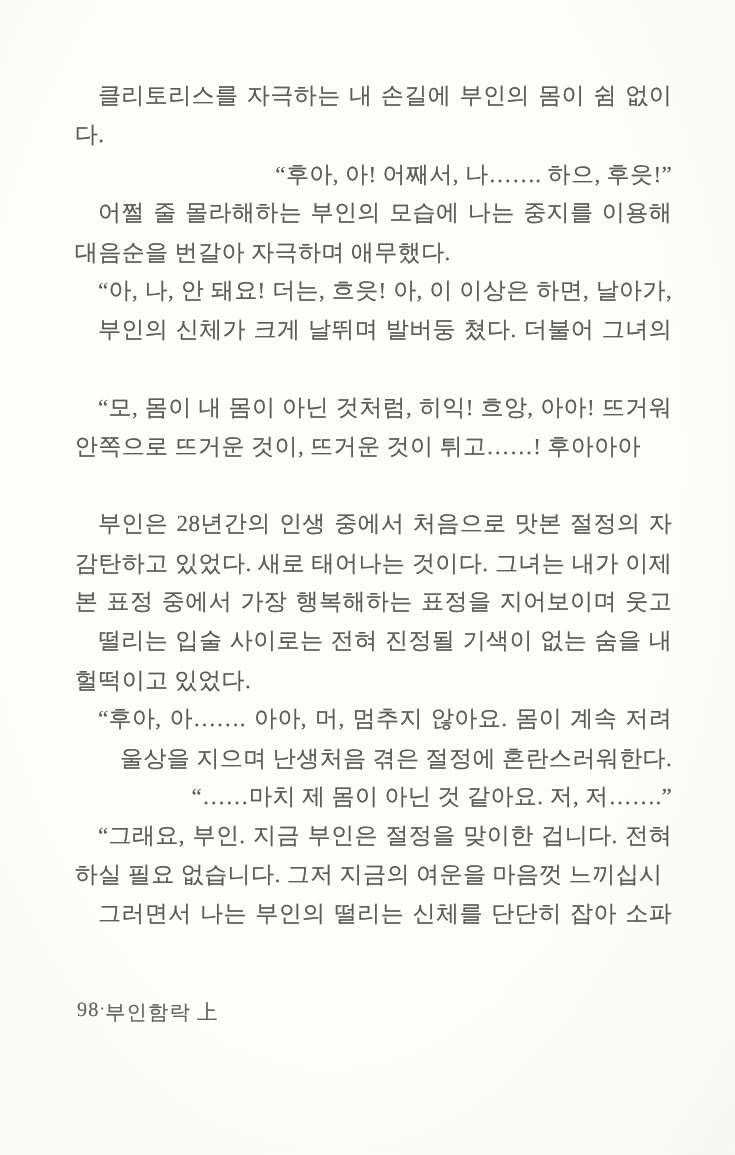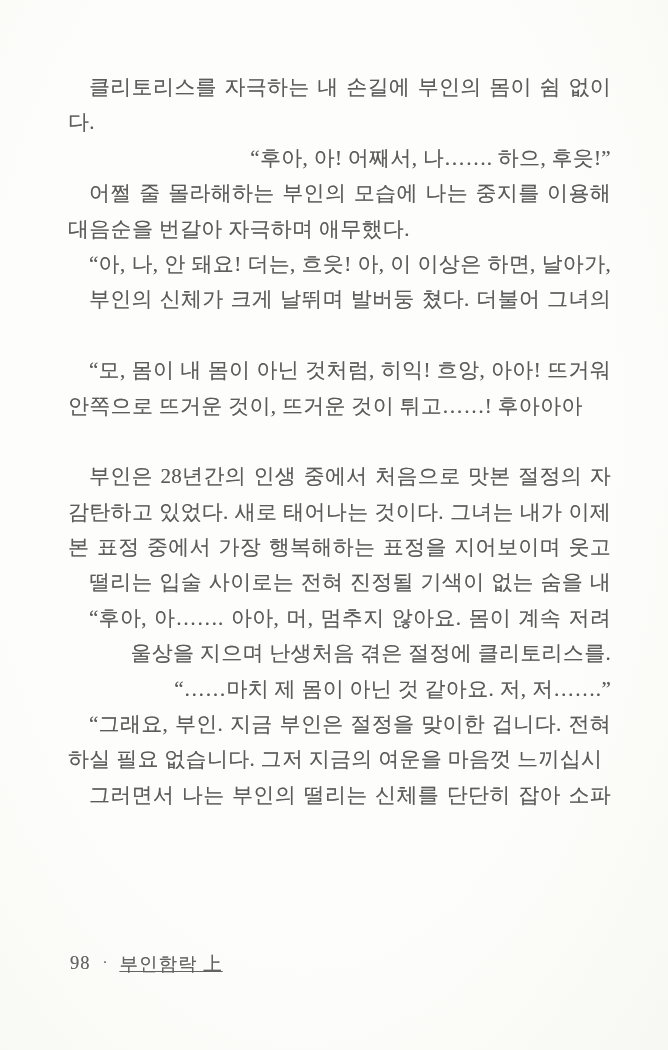--- a/index.html
+++ b/index.html
@@ -44,40 +44,38 @@
   .line.justify {
     text-align: justify;
     text-align-last: justify;
   }
   .line.blank {
     
   }
   .footer {
     position: absolute;
     left: 70px;
-    top: 950px;
+    top: 906px;
     height: 26px;
     display: flex;
     align-items: center;
-    gap: 12px;
     font-size: 18.5px;
     color: #636363;
     text-shadow: 0 0 0.6px rgba(90,90,90,0.5);
   }
   .footer .page-num {
     letter-spacing: 1px;
   }
   .footer .dot {
     font-size: 15px;
     color: #707070;
     transform: translateY(-1px);
   }
   .footer .book-title {
     letter-spacing: 1px;
-    text-decoration: underline;
   }
 </style>
 </head>
 <body>
 
 <div class="page">
 
   <div class="text-block">
 
   <div class="line indent justify">클리토리스를 자극하는 내 손길에 부인의 몸이 쉼 없이 떨렸</div>
@@ -88,22 +86,23 @@
       <div class="line indent justify">“아, 나, 안 돼요! 더는, 흐읏! 아, 이 이상은 하면, 날아가, 이</div>
       <div class="line indent justify">부인의 신체가 크게 날뛰며 발버둥 쳤다. 더불어 그녀의 크고</div>
       <div class="line blank"></div>
       <div class="line indent justify">“모, 몸이 내 몸이 아닌 것처럼, 히익! 흐앙, 아아! 뜨거워요!</div>
       <div class="line">안쪽으로 뜨거운 것이, 뜨거운 것이 튀고……! 후아아아앗!”</div>
       <div class="line blank"></div>
       <div class="line indent justify">부인은 28년간의 인생 중에서 처음으로 맛본 절정의 자극에</div>
       <div class="line justify">감탄하고 있었다. 새로 태어나는 것이다. 그녀는 내가 이제까지</div>
       <div class="line justify">본 표정 중에서 가장 행복해하는 표정을 지어보이며 웃고 있었다.</div>
       <div class="line indent justify">떨리는 입술 사이로는 전혀 진정될 기색이 없는 숨을 내뱉으며</div>
+      <div class="line">헐떡이고 있었다.</div>
       <div class="line indent justify">“후아, 아……. 아아, 머, 멈추지 않아요. 몸이 계속 저려서, 힘</div>
-      <div class="line indent">울상을 지으며 난생처음 겪은 절정에 클리토리스를.</div>
+      <div class="line indent">울상을 지으며 난생처음 겪은 절정에 혼란스러워한다.</div>
       <div class="line indent">“……마치 제 몸이 아닌 것 같아요. 저, 저…….”</div>
       <div class="line indent justify">“그래요, 부인. 지금 부인은 절정을 맞이한 겁니다. 전혀 걱정</div>
       <div class="line">하실 필요 없습니다. 그저 지금의 여운을 마음껏 느끼십시오.”</div>
       <div class="line indent justify">그러면서 나는 부인의 떨리는 신체를 단단히 잡아 소파 가장자</div>
     </div>
 
   <div class="footer">
     <span class="page-num">98</span>
     <span class="dot">·</span>
     <span class="book-title">부인함락 上</span>

